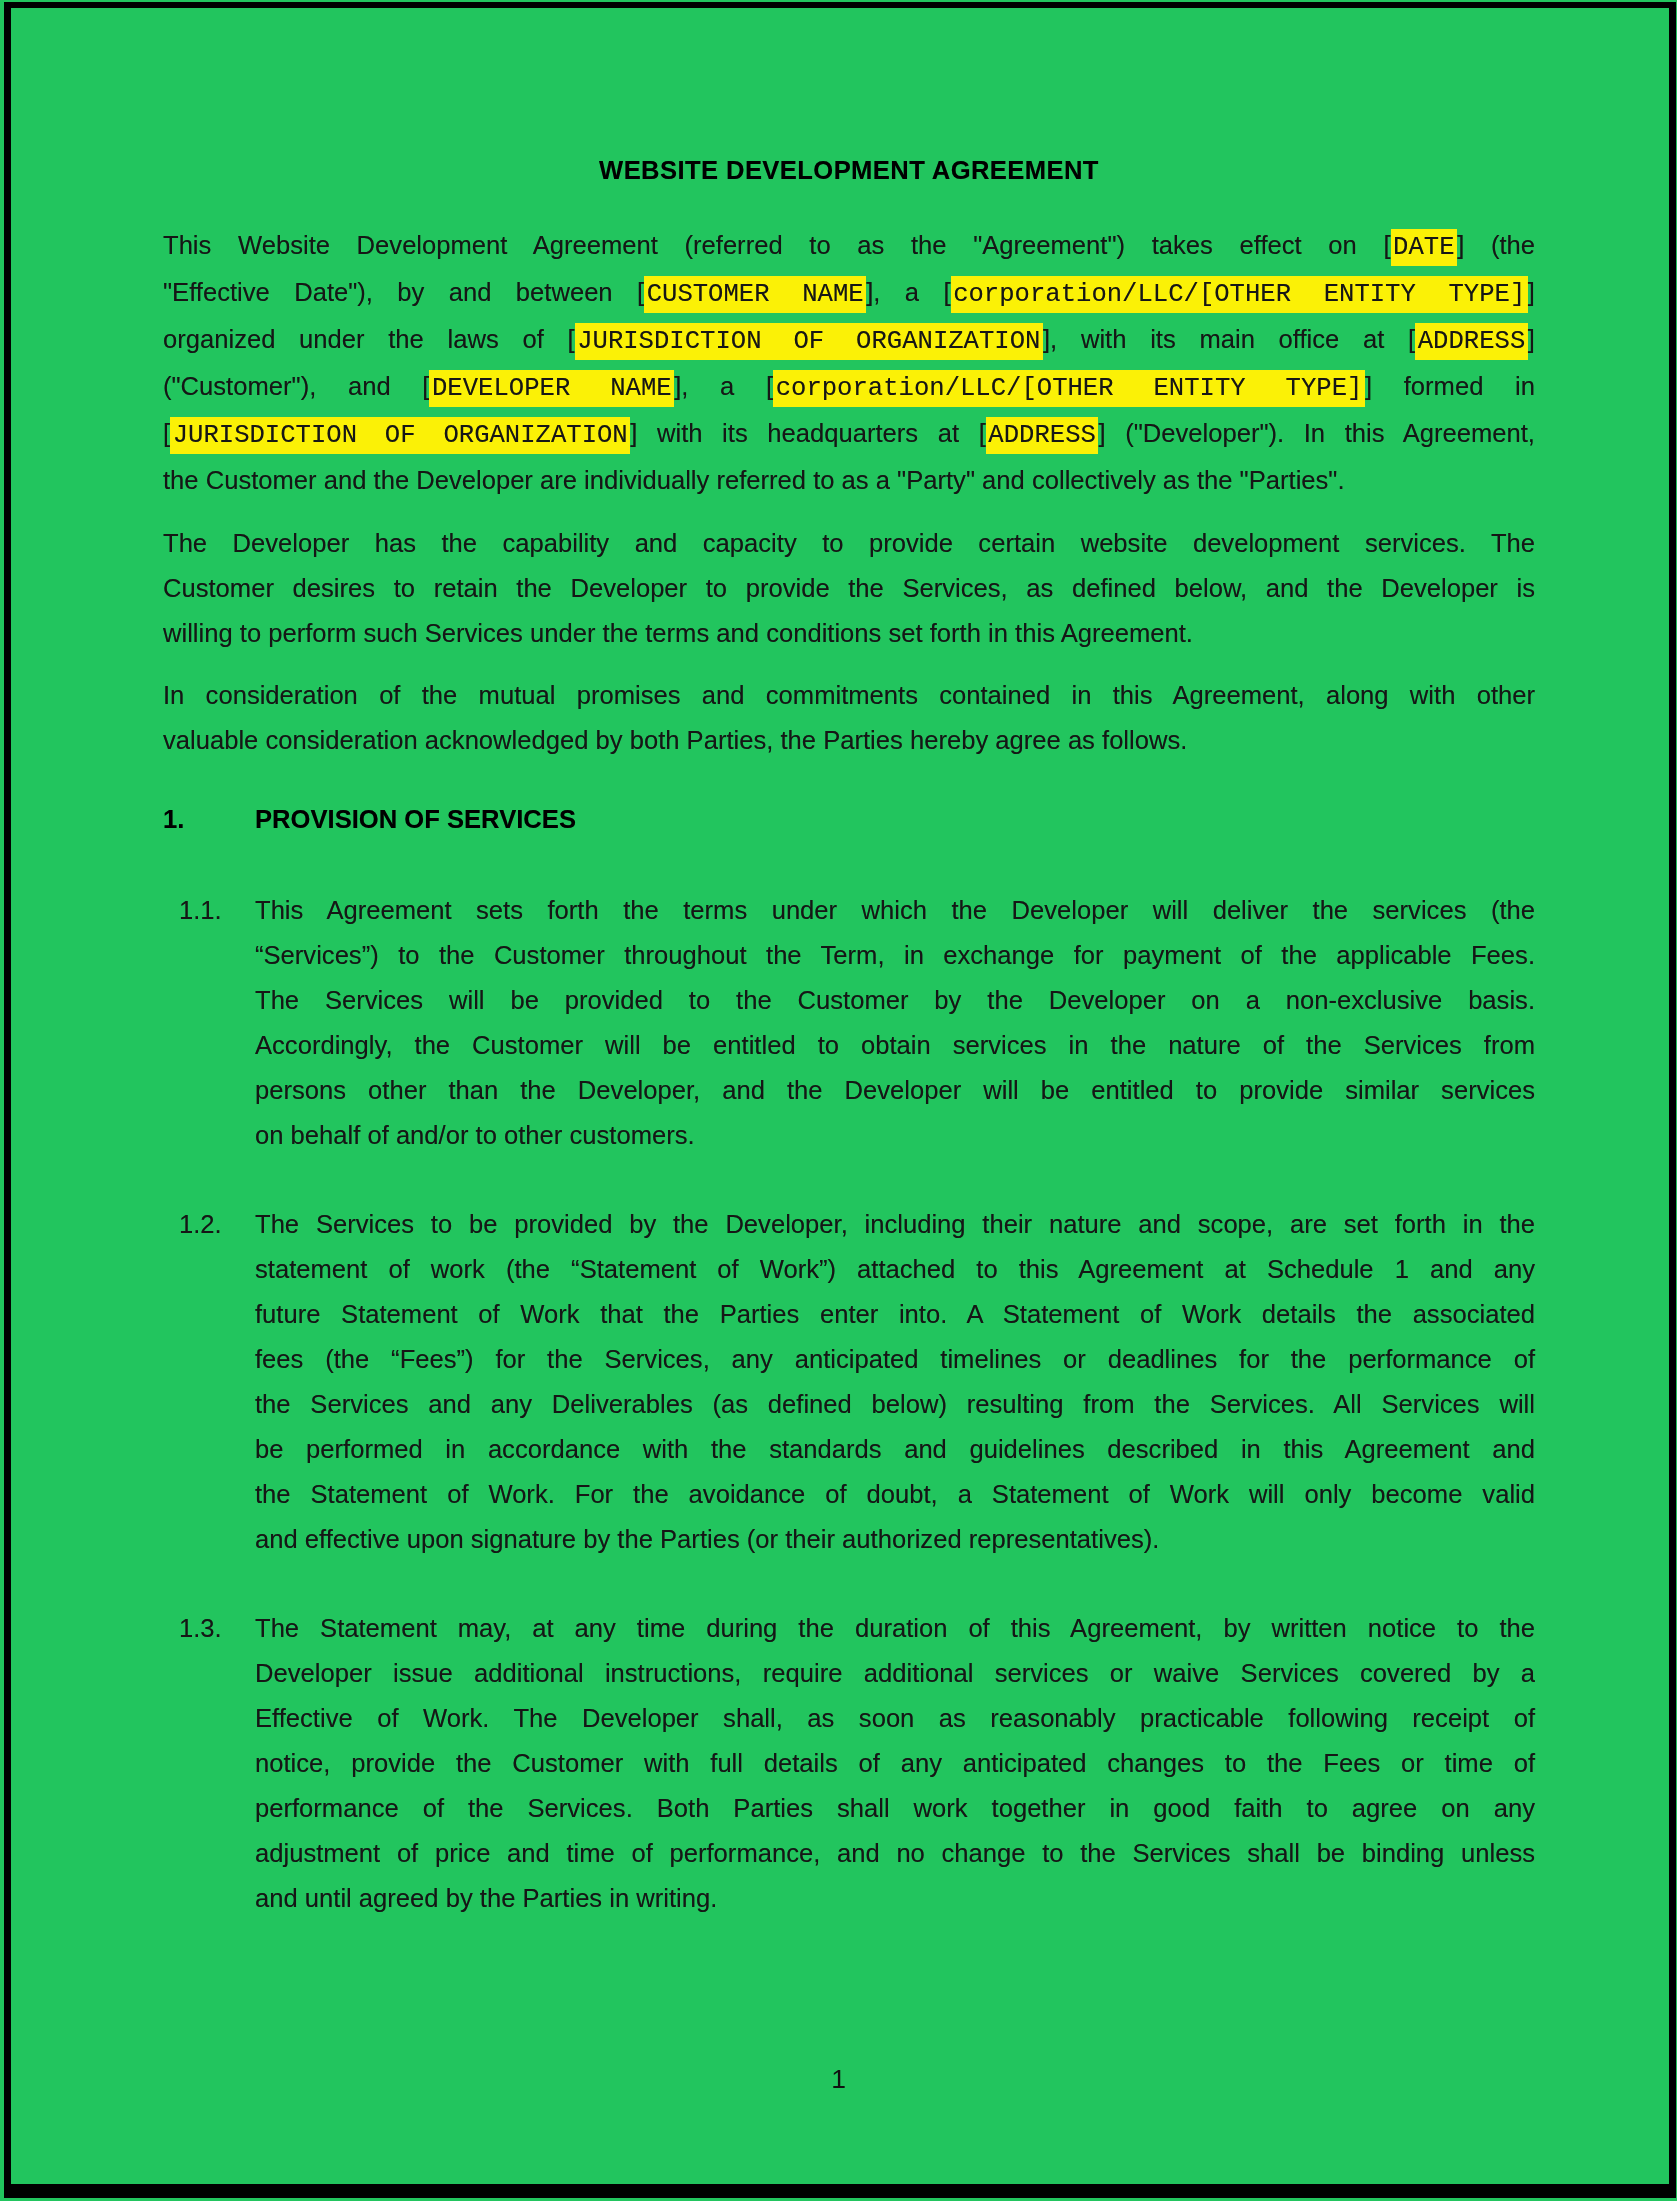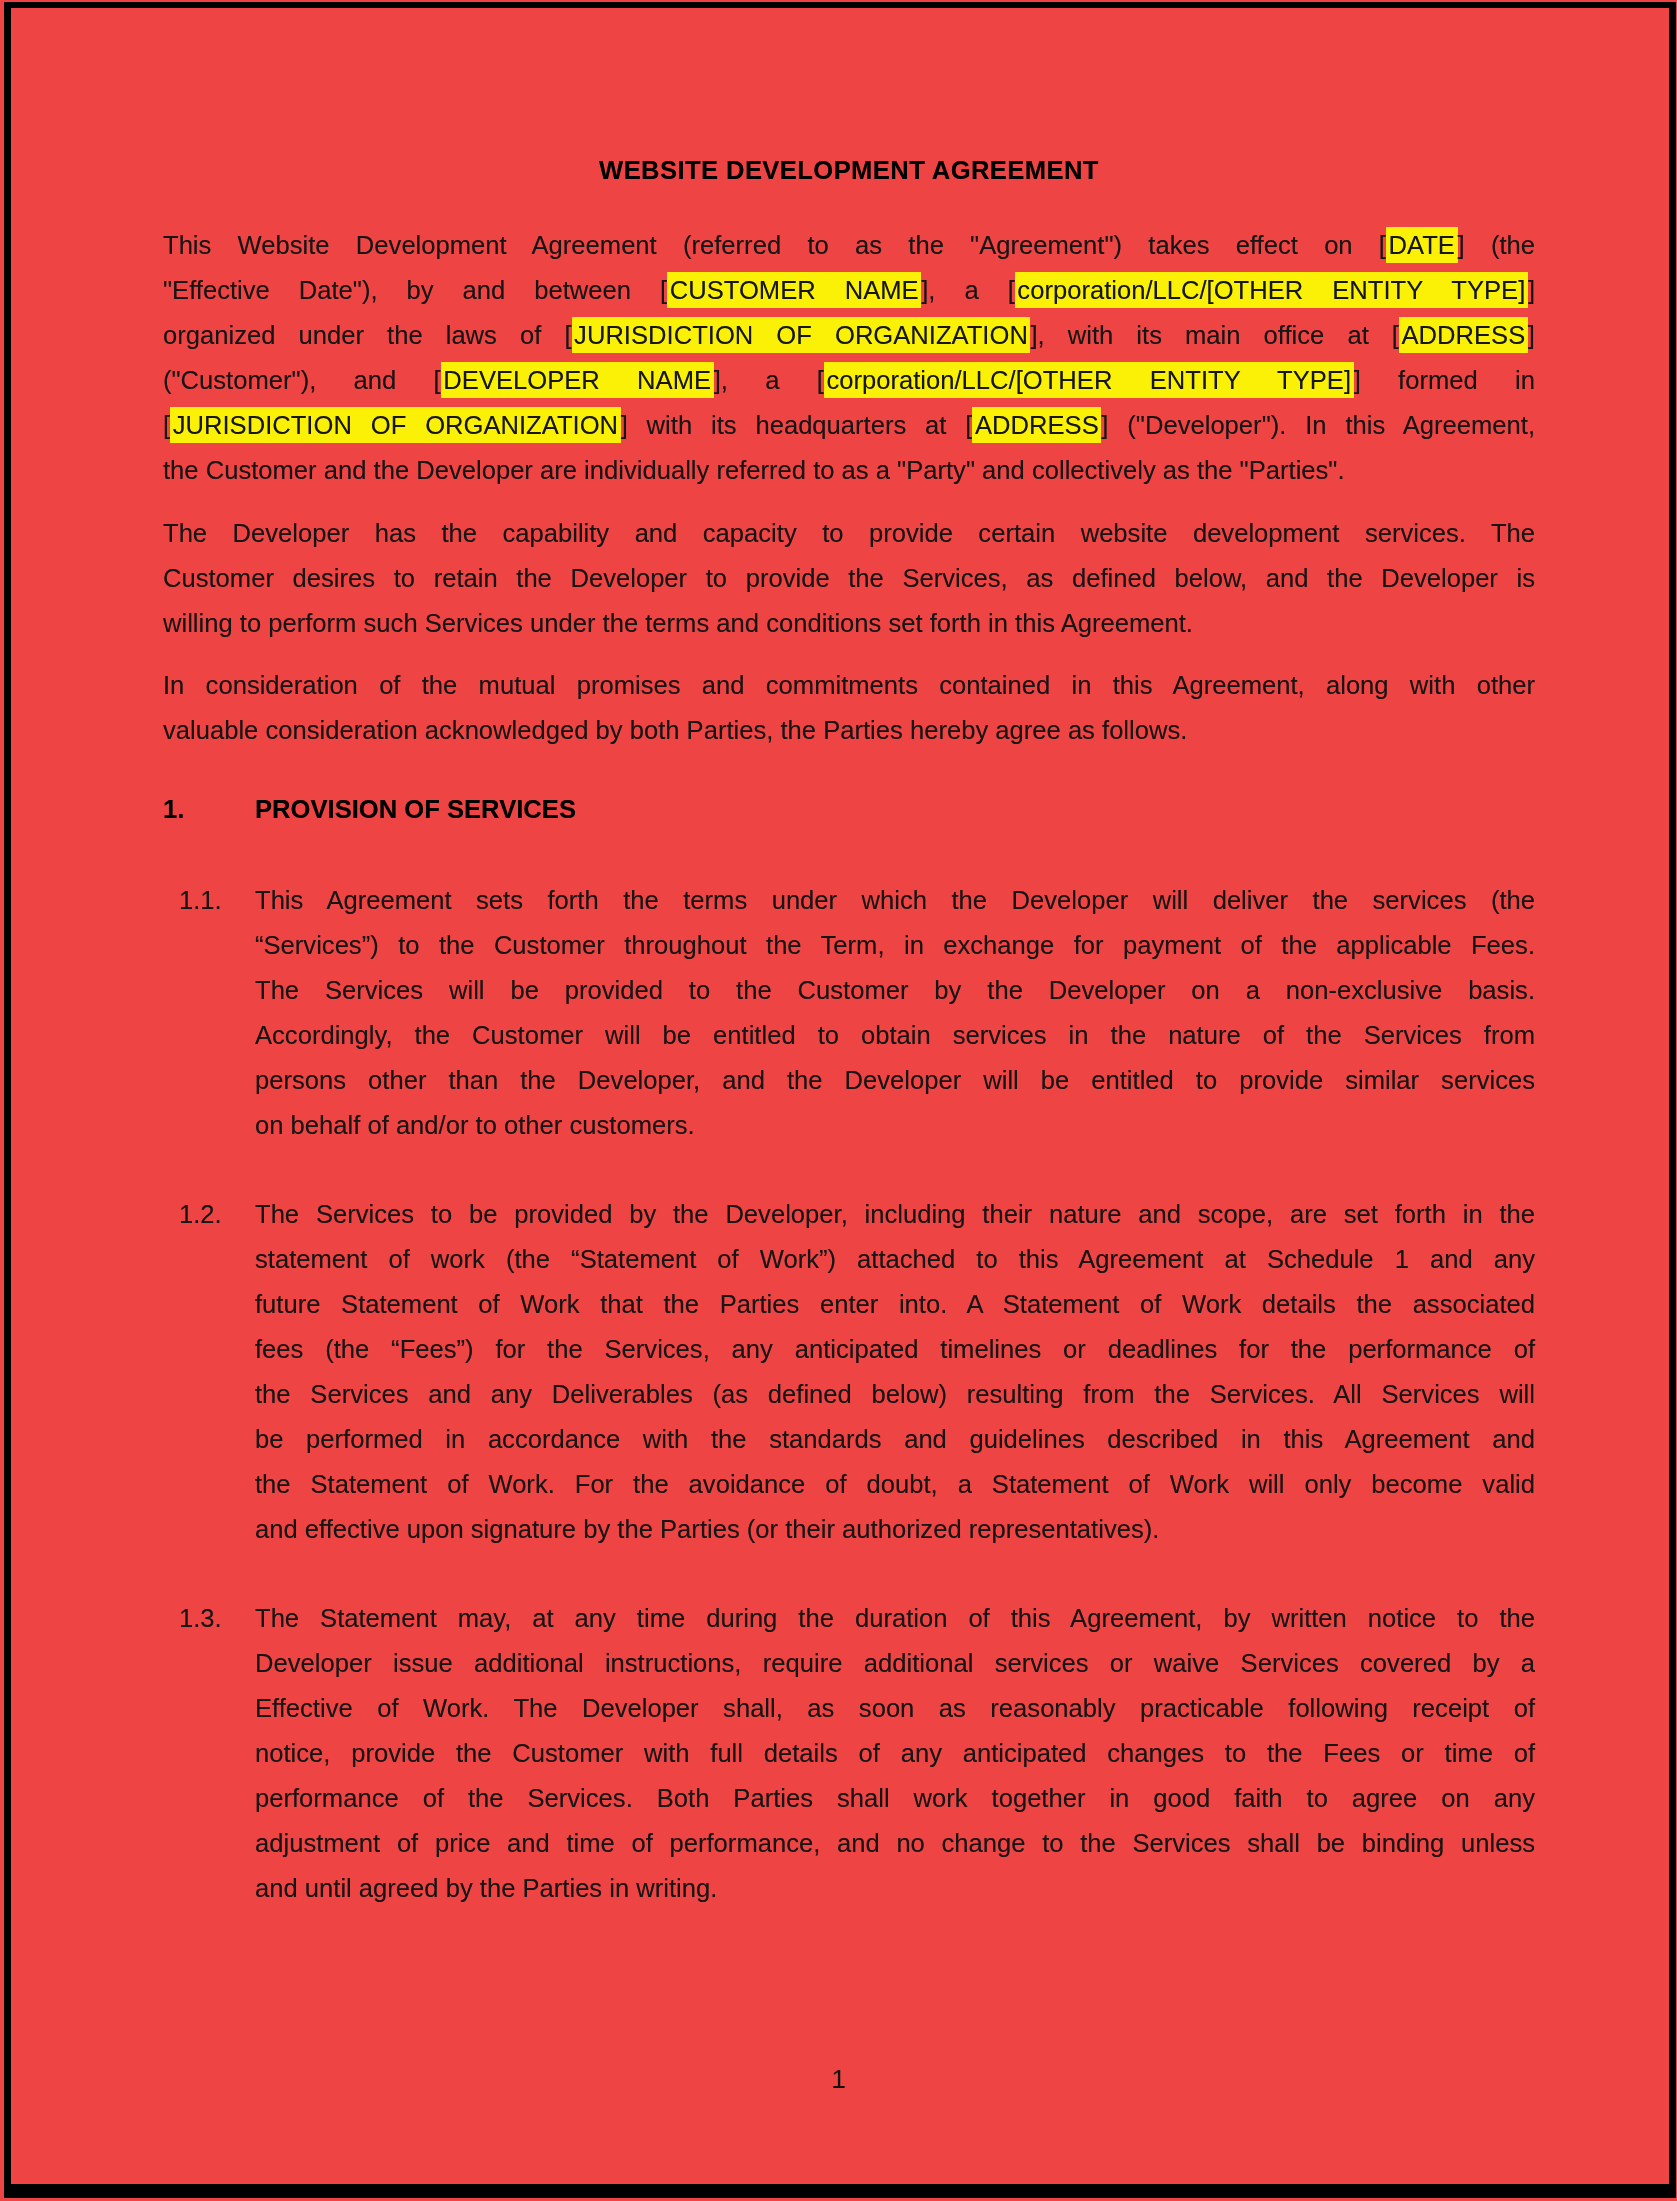--- a/index.html
+++ b/index.html
@@ -4,21 +4,21 @@
 <style>
   html, body { margin: 0; padding: 0; }
   body {
     width: 1677px; height: 2201px;
     background: #ffffff;
     position: relative;
     overflow: hidden;
     font-family: "Liberation Sans", sans-serif;
     color: #161616;
   }
-  .page { position: absolute; inset: 0; background: #ef4444; }
+  .page { position: absolute; inset: 0; background: #22c55e; }
   .frame {
     position: absolute;
     left: 4.4px; top: 1.8px; right: 0.9px; bottom: 3.5px;
     border: 7px solid #000;
     border-top-width: 6.2px;
     border-bottom-width: 14px;
     pointer-events: none;
   }
   .content {
     position: absolute;
@@ -50,20 +50,21 @@
   .clause {
     position: relative;
     padding-left: 92px;
     margin: 0 0 44px 0;
   }
   .clause .num { position: absolute; left: 16px; top: 0; }
   .b { font-weight: normal; }
   .hl {
     background: var(--hl, #fbf106);
     padding: 4.4px 2.6px;
+    font-family: Liberation Mono, monospace;
   }
   .footer {
     position: absolute;
     top: 2057px; left: 0;
     width: 100%;
     text-align: center;
     font-size: 26.5px;
     line-height: 45px;
     color: #111;
   }

